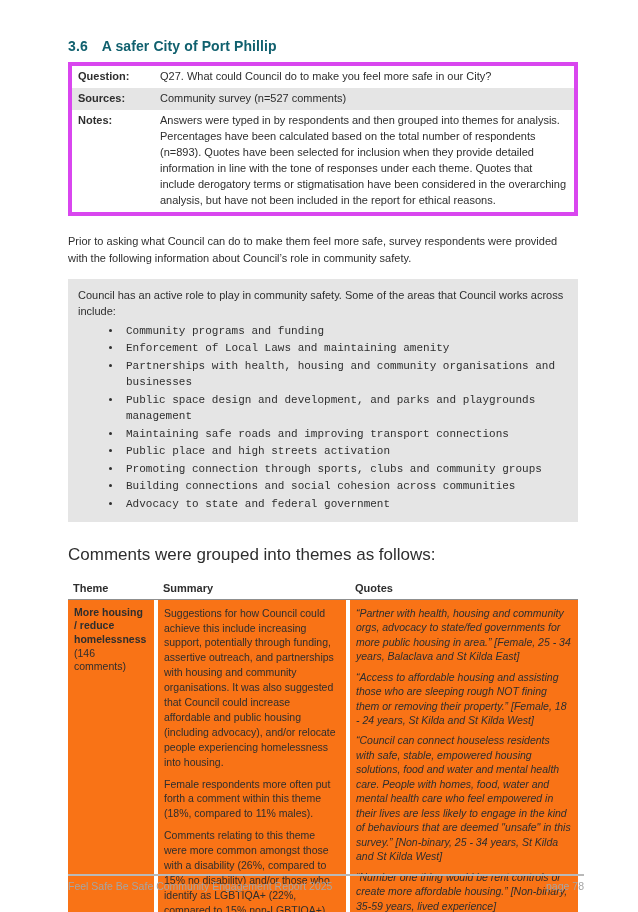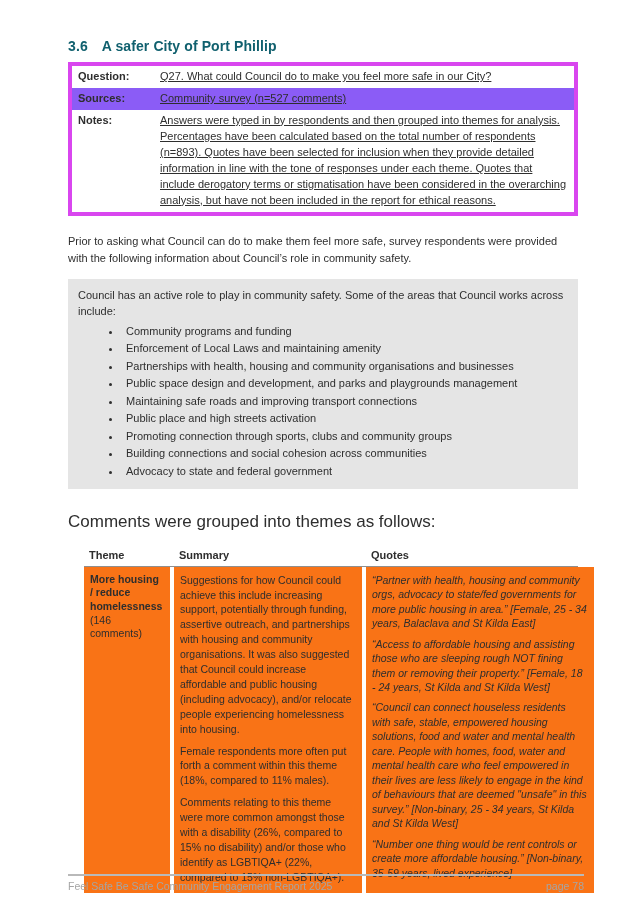--- a/index.html
+++ b/index.html
@@ -28,56 +28,55 @@
 
   
   .info-table {
     width: 510px;
     border-collapse: collapse;
     border: 4px solid #d946ef;
     font-size: 11px; line-height: 1.45;
   }
   .info-table td { vertical-align: top; padding: 3px 6px; }
   .info-table td.lbl { width: 66px; font-weight: bold; white-space: nowrap; }
-  .info-table td.val { padding-left: 10px; text-decoration: underline; }
-  .info-table tr.shaded { background: #8b5cf6; }
+  .info-table td.val { padding-left: 10px; }
+  .info-table tr.shaded { background: #e5e5e5; }
 
   
   .intro-para {
     width: 510px;
     font-size: 11px; line-height: 1.55;
     margin: 17px 0 0 0;
   }
 
   
   .gray-box {
     box-sizing: border-box;
     width: 510px;
     background: #e5e5e5;
     margin-top: 12px;
     padding: 8px 10px 9px 10px;
     font-size: 11px; line-height: 1.5;
   }
   .gray-box p { margin: 0; }
   .gray-box ul { margin: 3px 0 0 0; padding-left: 44px; }
-  .gray-box li { padding-left: 4px; margin: 0 0 1px 0; }
+  .gray-box li { padding-left: 4px; margin: 0 0 1px 0; font-family: Liberation Mono, monospace; }
 
   .themes-intro {
     width: 510px;
     font-size: 17px; line-height: 1.5;
     margin: 20px 0 0 0;
   }
 
   
   .themes-table { width: 510px; margin-top: 10px; }
   .t-row {
     display: grid;
     grid-template-columns: 86px 188px 228px;
     column-gap: 4px;
-    margin-left: 16px;
   }
   .t-head { border-bottom: 1px solid #8f8f8f; }
   .t-head .t-cell {
     font-weight: bold; font-size: 11px;
     padding: 4px 4px 5px 5px;
     background: #ffffff;
   }
   .t-body .t-cell {
     background: #f97316;
     padding: 6px 7px 8px 6px;

